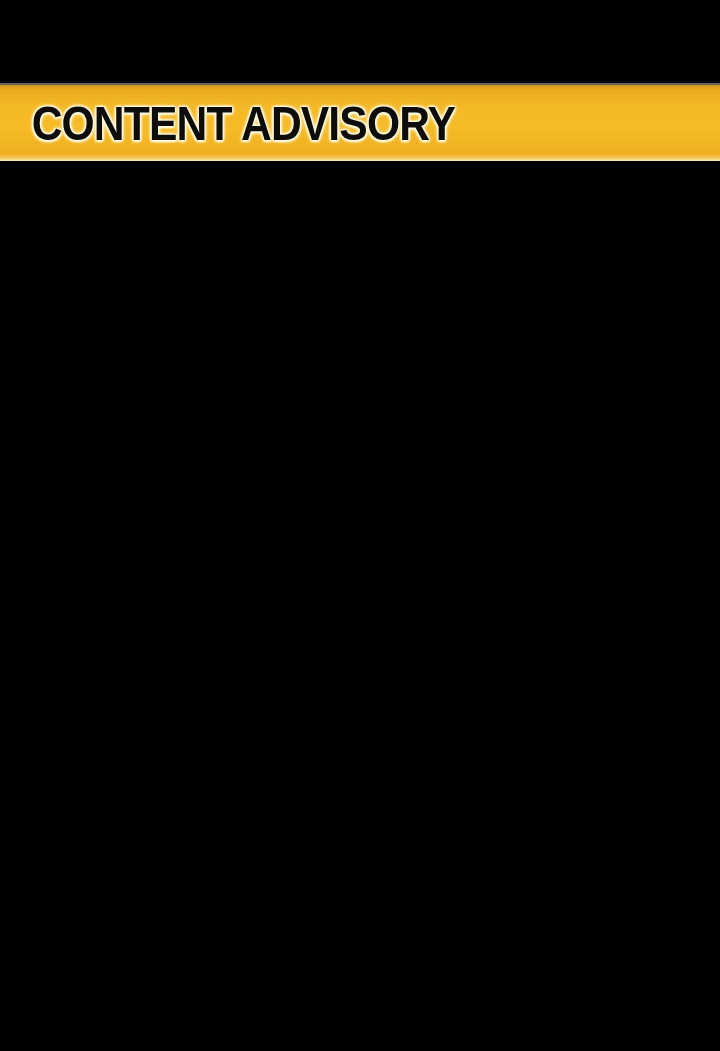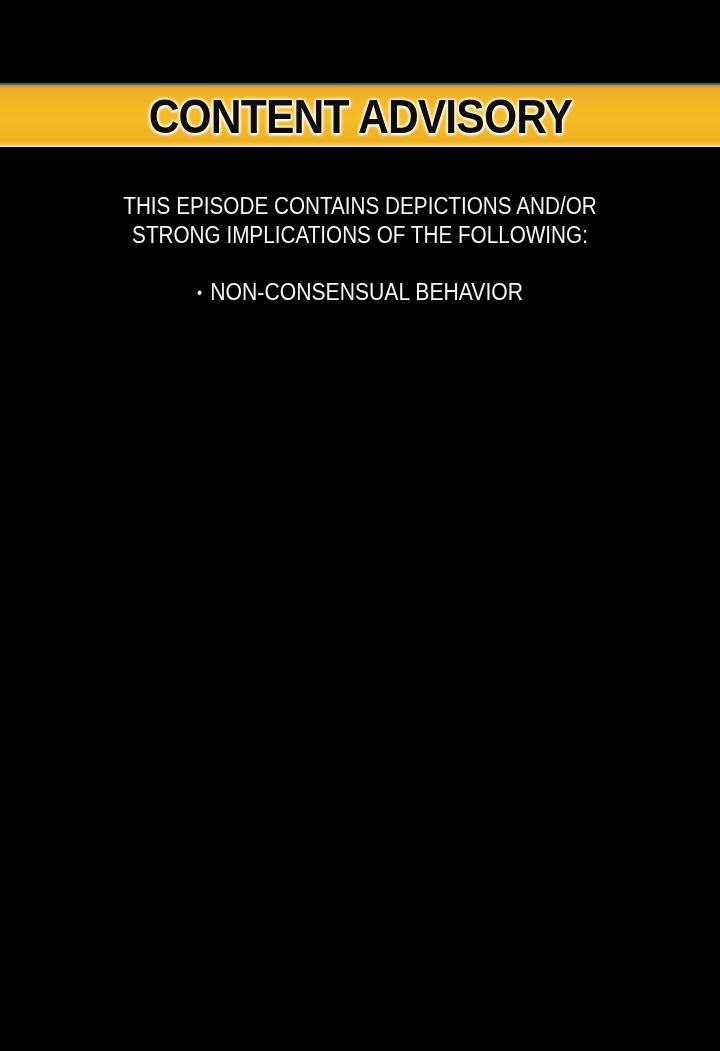--- a/index.html
+++ b/index.html
@@ -18,33 +18,32 @@
     height: 1051px;
     background: #000000;
   }
 
   
   .banner {
     position: absolute;
     top: 83px;
     left: 0;
     width: 720px;
-    height: 64px;
+    height: 78px;
     background: linear-gradient(180deg,
       #c9961c 0%,
       #eaab1f 6%,
       #f4b825 28%,
       #f6bb27 55%,
       #efb01f 90%,
       #f3c04a 95%,
       #f9ecb4 100%);
     border-top: 2px solid #62605a;
     display: flex;
     align-items: center;
-    justify-content: center;
   }
 
   .banner-title {
     font-weight: 700;
     font-size: 49px;
     line-height: 1;
     letter-spacing: -1px;
     color: #0e0d0b;
     transform: scaleX(0.87);
     transform-origin: 50% 50%;
@@ -103,26 +102,14 @@
 </style>
 </head>
 <body>
 
 <div class="page">
 
   <div class="banner">
     <h1 class="banner-title">CONTENT ADVISORY</h1>
   </div>
 
-  <div class="advisory-body">
-    <p class="intro">
-      <span class="line">THIS EPISODE CONTAINS DEPICTIONS AND/OR</span>
-      <span class="line">STRONG IMPLICATIONS OF THE FOLLOWING:</span>
-    </p>
-
-    <ul class="advisory-list">
-      <li class="advisory-item">
-        <span class="bullet">•</span><span>NON-CONSENSUAL BEHAVIOR</span>
-      </li>
-    </ul>
-  </div>
 
 </div>
 
 </body></html>

